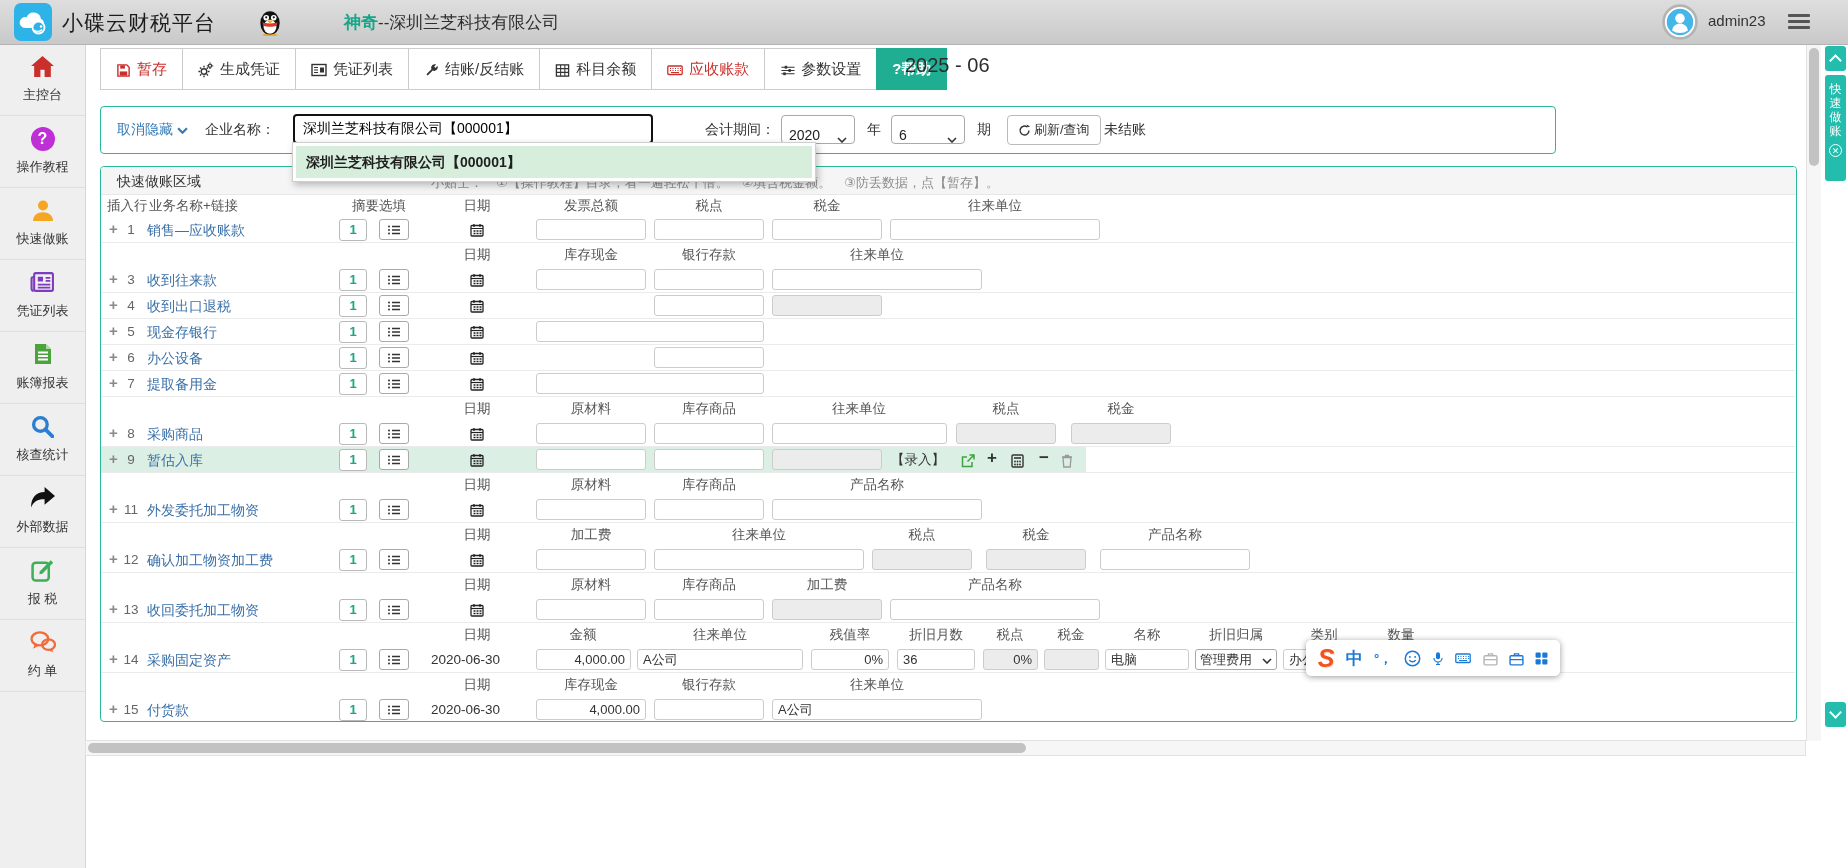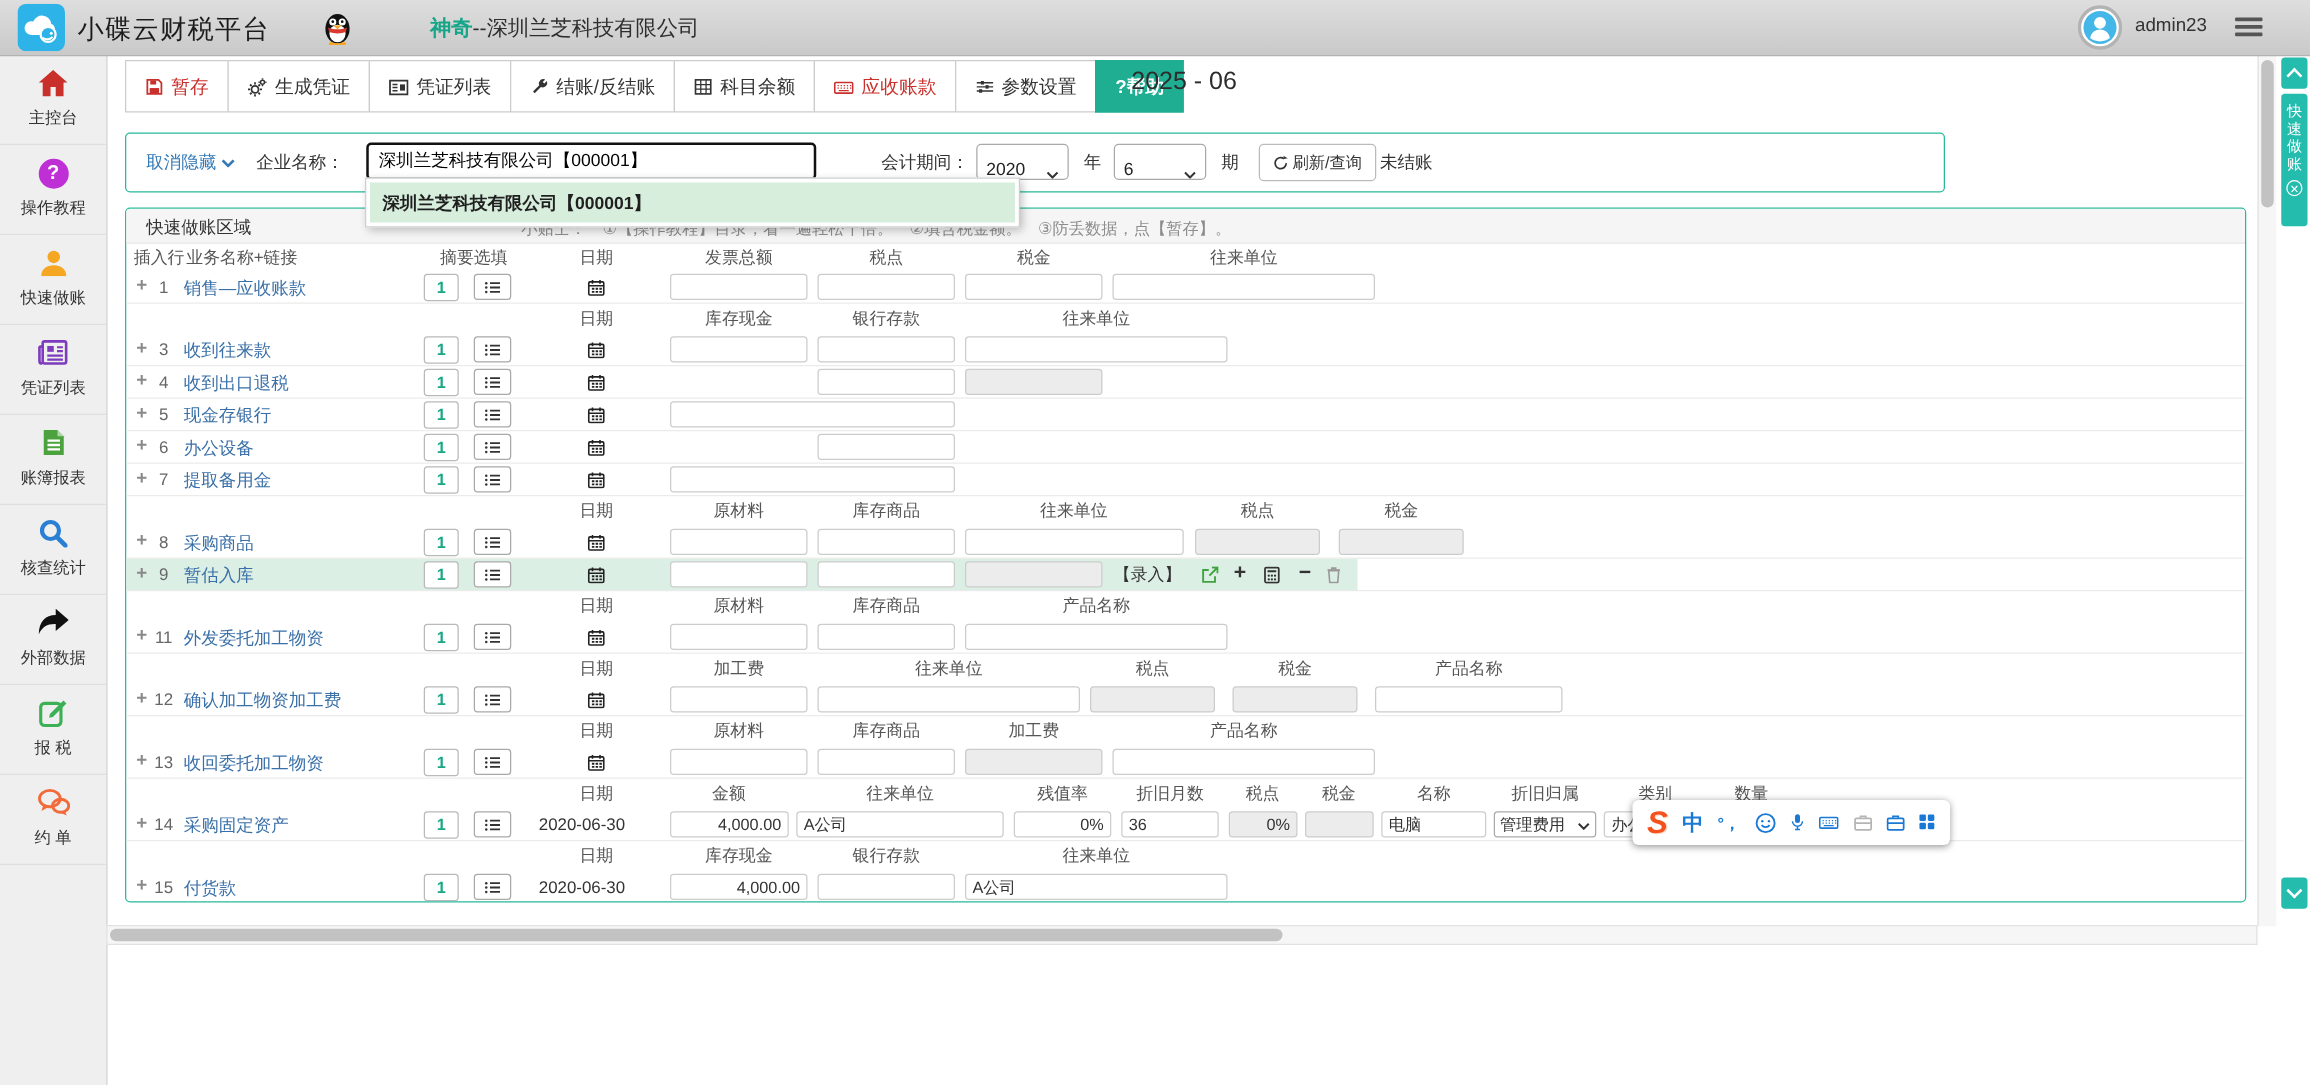--- a/index.html
+++ b/index.html
@@ -47,21 +47,21 @@
   .fbtn{position:absolute;left:906px;top:8px;height:30px;padding:0 10px;background:#fff;border:1px solid #bbb;border-radius:4px;font-size:13px;color:#333;display:flex;align-items:center;gap:3px;cursor:pointer;font-family:inherit;}
 
   
   .suggest{position:absolute;left:292px;top:142px;width:522px;height:38px;background:#fff;border:1px solid #cfcfcf;box-shadow:2px 3px 7px rgba(0,0,0,.25);z-index:30;}
   .suggest-item{position:absolute;left:3px;top:3px;right:3px;bottom:3px;background:#d8eedd;font-weight:bold;font-size:14px;color:#1f1f1f;line-height:32px;padding-left:10px;cursor:pointer;}
 
   
   .mainpanel{position:absolute;left:100px;top:166px;width:1697px;height:556px;border:1px solid #27b99a;border-radius:4px;background:#fff;box-sizing:border-box;overflow:hidden;z-index:5;}
   .region-head{height:27px;background:#f5f5f5;border-bottom:1px solid #e8e8e8;position:relative;}
   .rg-title{position:absolute;left:16px;top:6px;font-size:14px;color:#333;}
-  .rg-tips{position:absolute;left:316px;top:7px;font-size:13px;color:#8d8d8d;white-space:nowrap;}
+  .rg-tips{position:absolute;left:330px;top:7px;font-size:13px;color:#8d8d8d;white-space:nowrap;}
 
   
   .table{position:absolute;left:0;top:28px;width:1694px;}
   .t-line{position:relative;}
   .t-head{height:22px;text-decoration:underline;}
   .t-sub{height:24px;}
   .t-row{height:26px;border-bottom:1px solid #ebebeb;box-sizing:border-box;}
   .t-row:last-child{height:28px;}
   .t-row.hl{background:linear-gradient(#dcefe4,#dcefe4) no-repeat;background-size:985px 100%;}
   .t-lab{position:absolute;top:50%;transform:translate(-50%,-50%);font-size:13.5px;color:#555;white-space:nowrap;}

